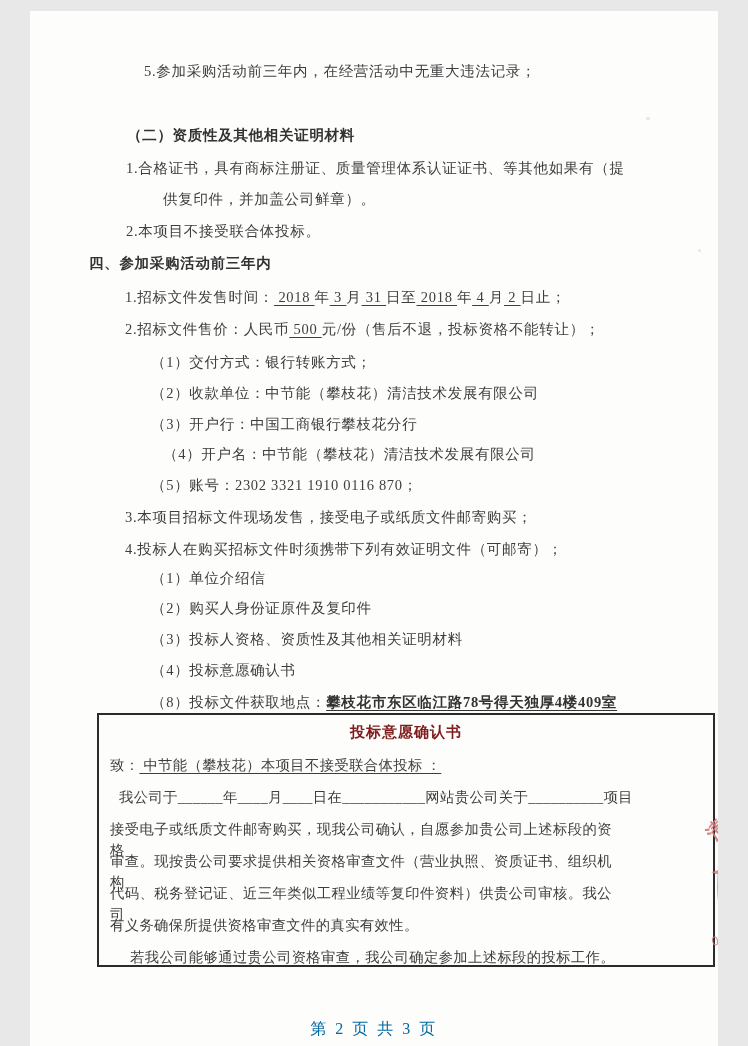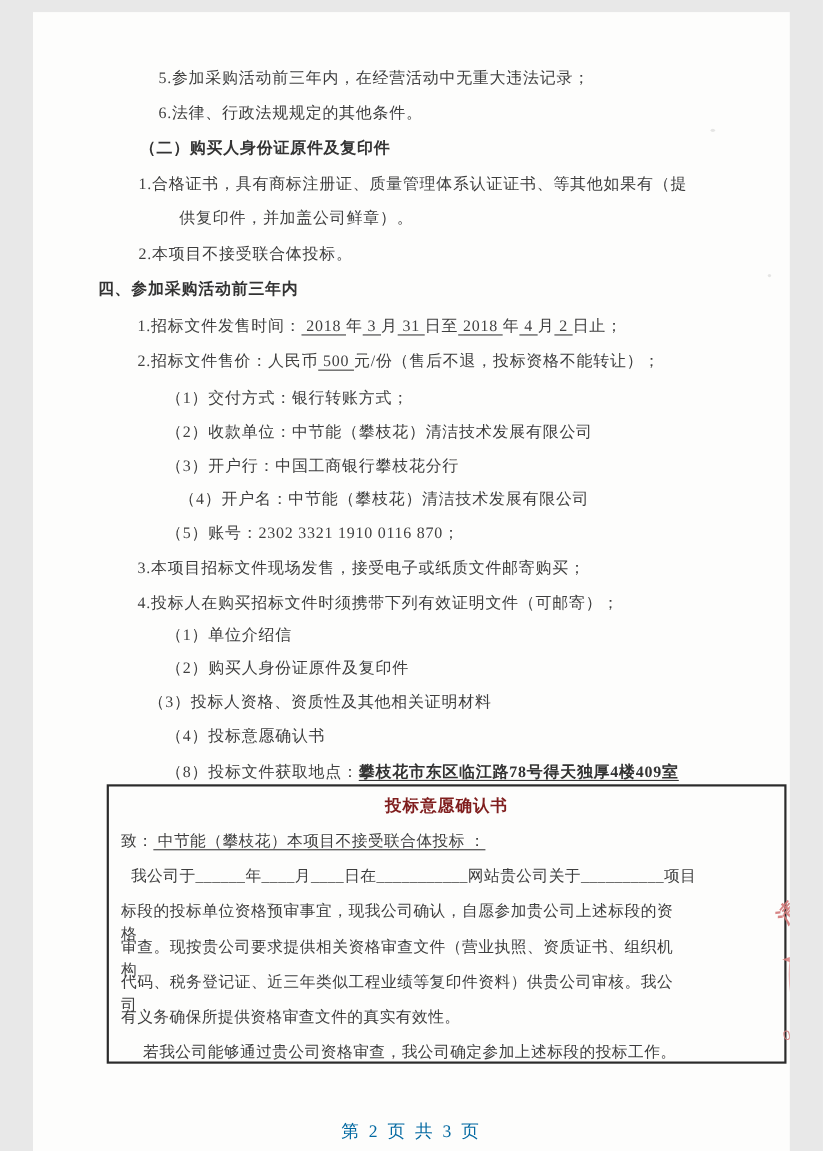--- a/index.html
+++ b/index.html
@@ -58,22 +58,21 @@
     writing-mode:vertical-rl;letter-spacing:2px;font-weight:bold;
   }
   .speck{position:absolute;background:rgba(120,120,120,0.18);border-radius:50%;}
 </style>
 </head>
 <body>
 
 <div class="page">
 
   <div class="ln" style="left:114px;top:50px">5.参加采购活动前三年内，在经营活动中无重大违法记录；</div>
-  <div class="ln" style="left:114px;top:82px">6.法律、行政法规规定的其他条件。</div>
-  <div class="ln b" style="left:97px;top:114px">（二）购买人身份证原件及复印件</div>
+  <div class="ln b" style="left:97px;top:114px">（二）资质性及其他相关证明材料</div>
   <div class="ln" style="left:96px;top:147px">1.合格证书，具有商标注册证、质量管理体系认证证书、等其他如果有（提</div>
   <div class="ln" style="left:133px;top:178px">供复印件，并加盖公司鲜章）。</div>
   <div class="ln" style="left:96px;top:210px">2.本项目不接受联合体投标。</div>
 
   <div class="ln b" style="left:59px;top:242px">四、参加采购活动前三年内</div>
 
   <div class="ln" style="left:95px;top:276px"><span>1.招标文件发售时间：</span><u> 2018 </u><span>年</span><u> 3 </u><span>月</span><u> 31 </u><span>日至</span><u> 2018 </u><span>年</span><u> 4 </u><span>月</span><u> 2 </u><span>日止；</span></div>
 
   <div class="ln" style="left:95px;top:308px"><span>2.招标文件售价：人民币</span><u> 500 </u><span>元/份（售后不退，投标资格不能转让）；</span></div>
 
@@ -81,30 +80,30 @@
   <div class="ln" style="left:121px;top:372px">（2）收款单位：中节能（攀枝花）清洁技术发展有限公司</div>
   <div class="ln" style="left:121px;top:403px">（3）开户行：中国工商银行攀枝花分行</div>
   <div class="ln" style="left:133px;top:433px">（4）开户名：中节能（攀枝花）清洁技术发展有限公司</div>
   <div class="ln" style="left:121px;top:464px">（5）账号：2302 3321 1910 0116 870；</div>
 
   <div class="ln" style="left:95px;top:496px">3.本项目招标文件现场发售，接受电子或纸质文件邮寄购买；</div>
   <div class="ln" style="left:95px;top:528px">4.投标人在购买招标文件时须携带下列有效证明文件（可邮寄）；</div>
 
   <div class="ln" style="left:121px;top:557px">（1）单位介绍信</div>
   <div class="ln" style="left:121px;top:587px">（2）购买人身份证原件及复印件</div>
-  <div class="ln" style="left:105px;top:618px">（3）投标人资格、资质性及其他相关证明材料</div>
+  <div class="ln" style="left:121px;top:618px">（3）投标人资格、资质性及其他相关证明材料</div>
   <div class="ln" style="left:121px;top:649px">（4）投标意愿确认书</div>
 
   <div class="ln" style="left:121px;top:681px"><span>（8）投标文件获取地点：</span><u class="b">攀枝花市东区临江路78号得天独厚4楼409室</u></div>
 
   <div class="cbox">
     <div class="bt">投标意愿确认书</div>
     <div class="cl nw" style="left:11px;top:40px"><span>致：</span><u> 中节能（攀枝花）本项目不接受联合体投标 ：</u></div>
     <div class="cl nw" style="left:20px;top:72px;width:560px">我公司于______年____月____日在___________网站贵公司关于__________项目</div>
-    <div class="cl jst" style="left:11px;top:104px">标段的投标单位资格预审事宜，现我公司确认，自愿参加贵公司上述标段的资格</div>
+    <div class="cl jst" style="left:11px;top:104px">接受电子或纸质文件邮寄购买，现我公司确认，自愿参加贵公司上述标段的资格</div>
     <div class="cl jst" style="left:11px;top:136px">审查。现按贵公司要求提供相关资格审查文件（营业执照、资质证书、组织机构</div>
     <div class="cl jst" style="left:11px;top:168px">代码、税务登记证、近三年类似工程业绩等复印件资料）供贵公司审核。我公司</div>
     <div class="cl nw" style="left:11px;top:200px">有义务确保所提供资格审查文件的真实有效性。</div>
     <div class="cl nw" style="left:31px;top:232px">若我公司能够通过贵公司资格审查，我公司确定参加上述标段的投标工作。</div>
   </div>
 
   <div class="footer">第 2 页 共 3 页</div>
 
   <div class="seal">
     <div class="seal-circle"></div>

